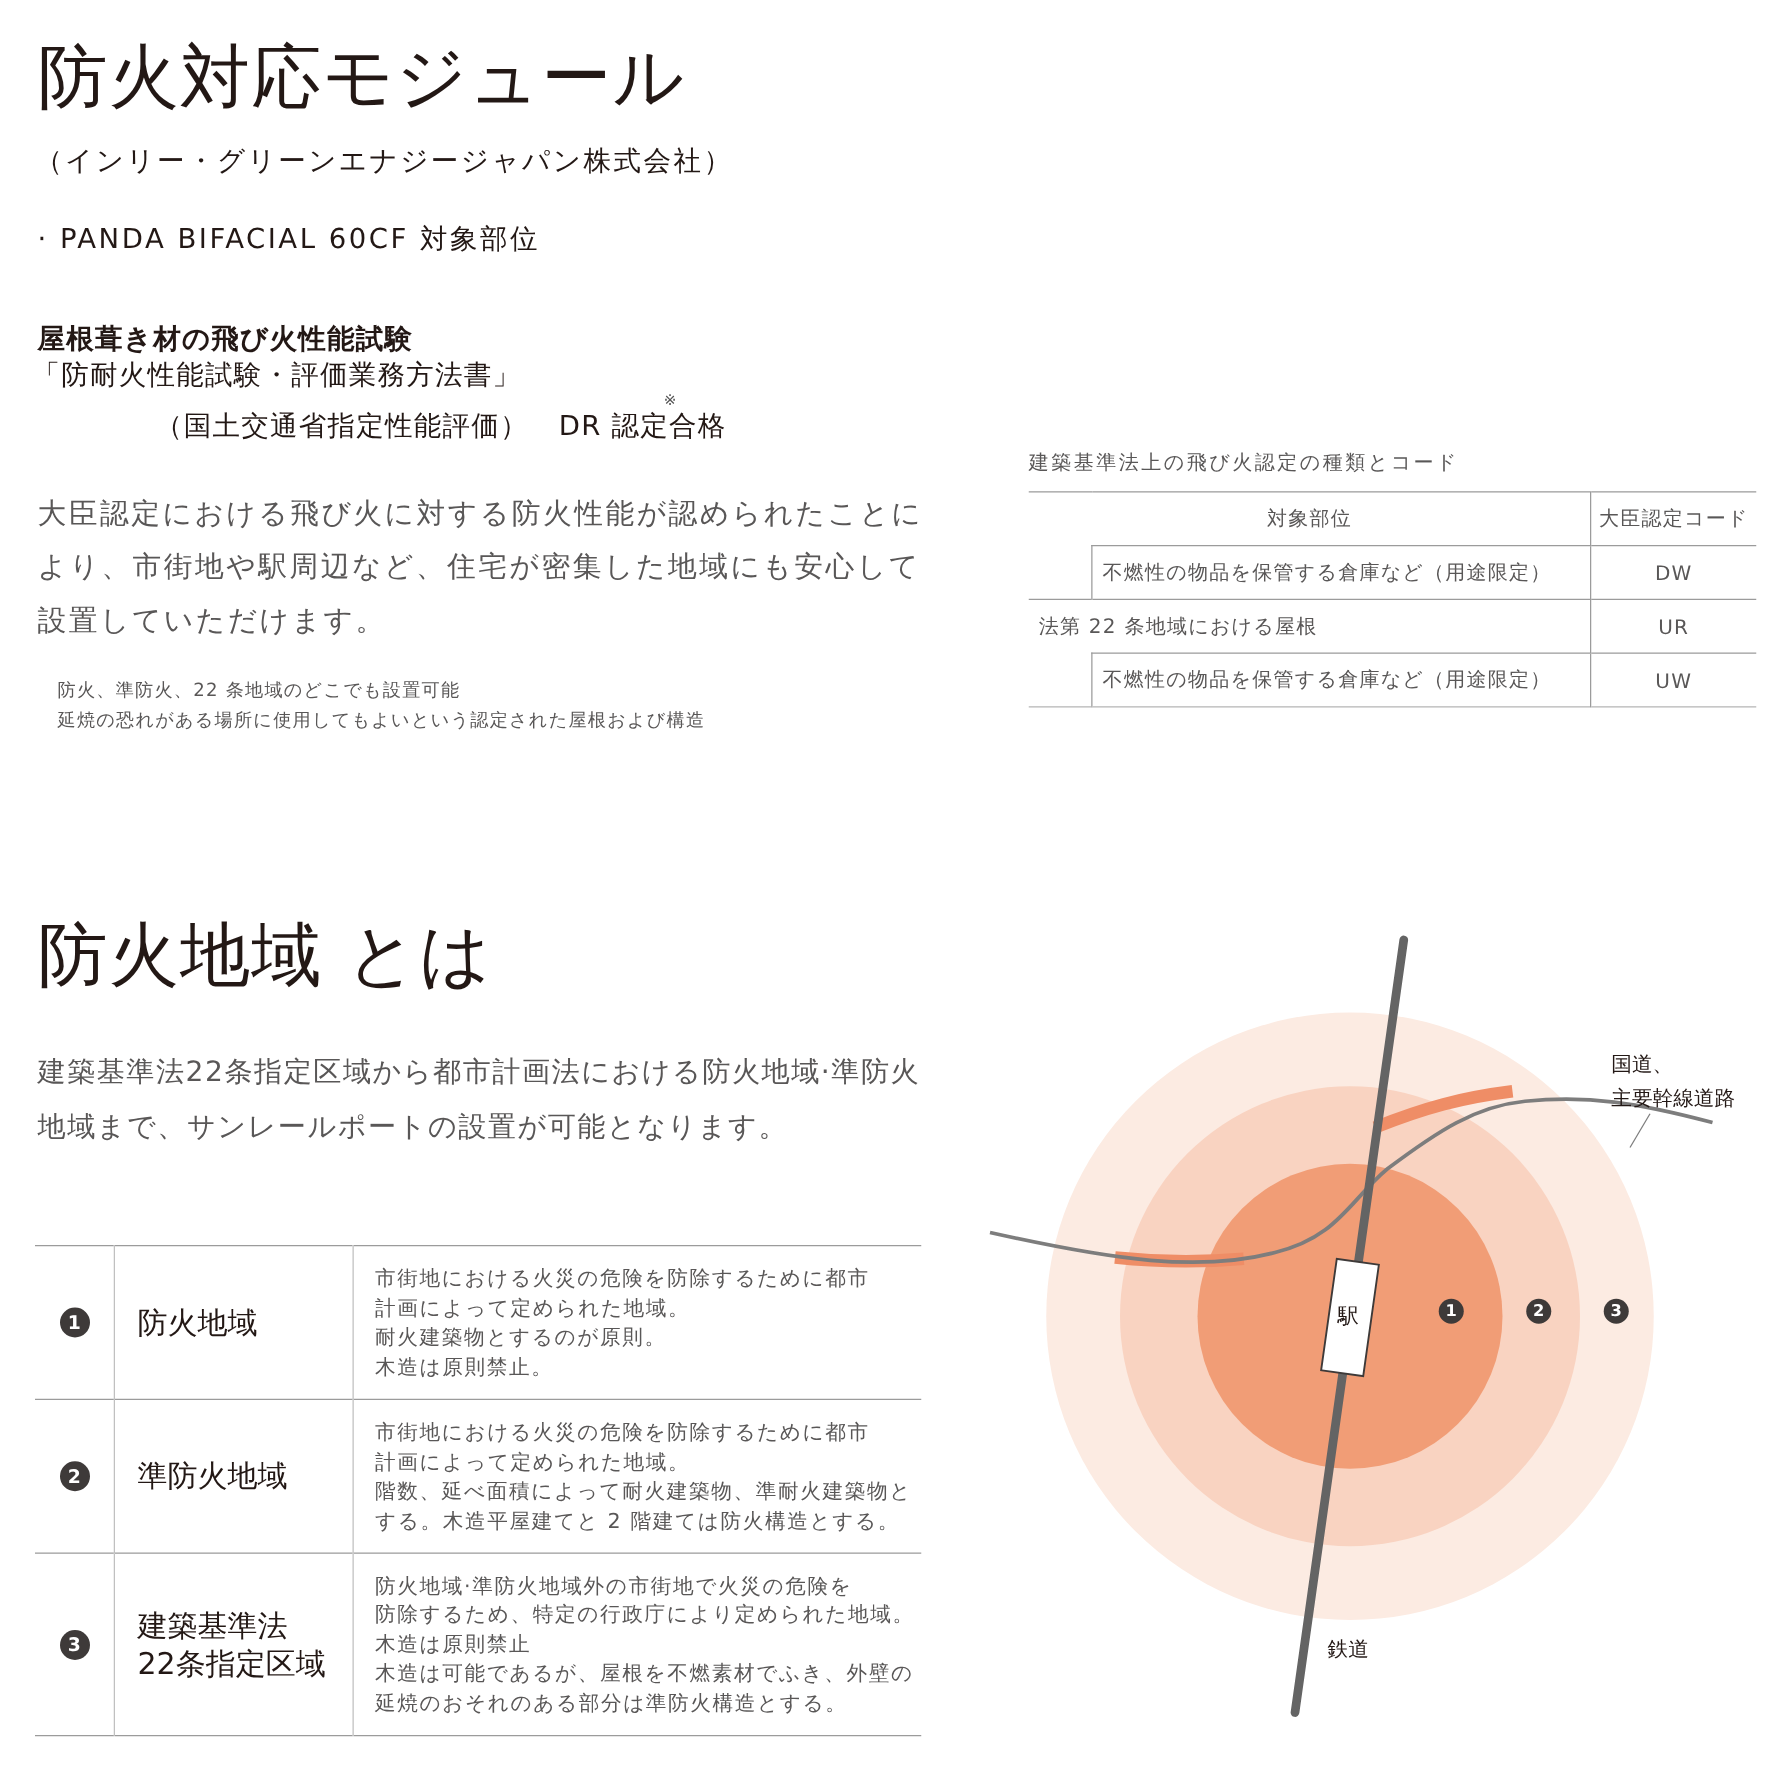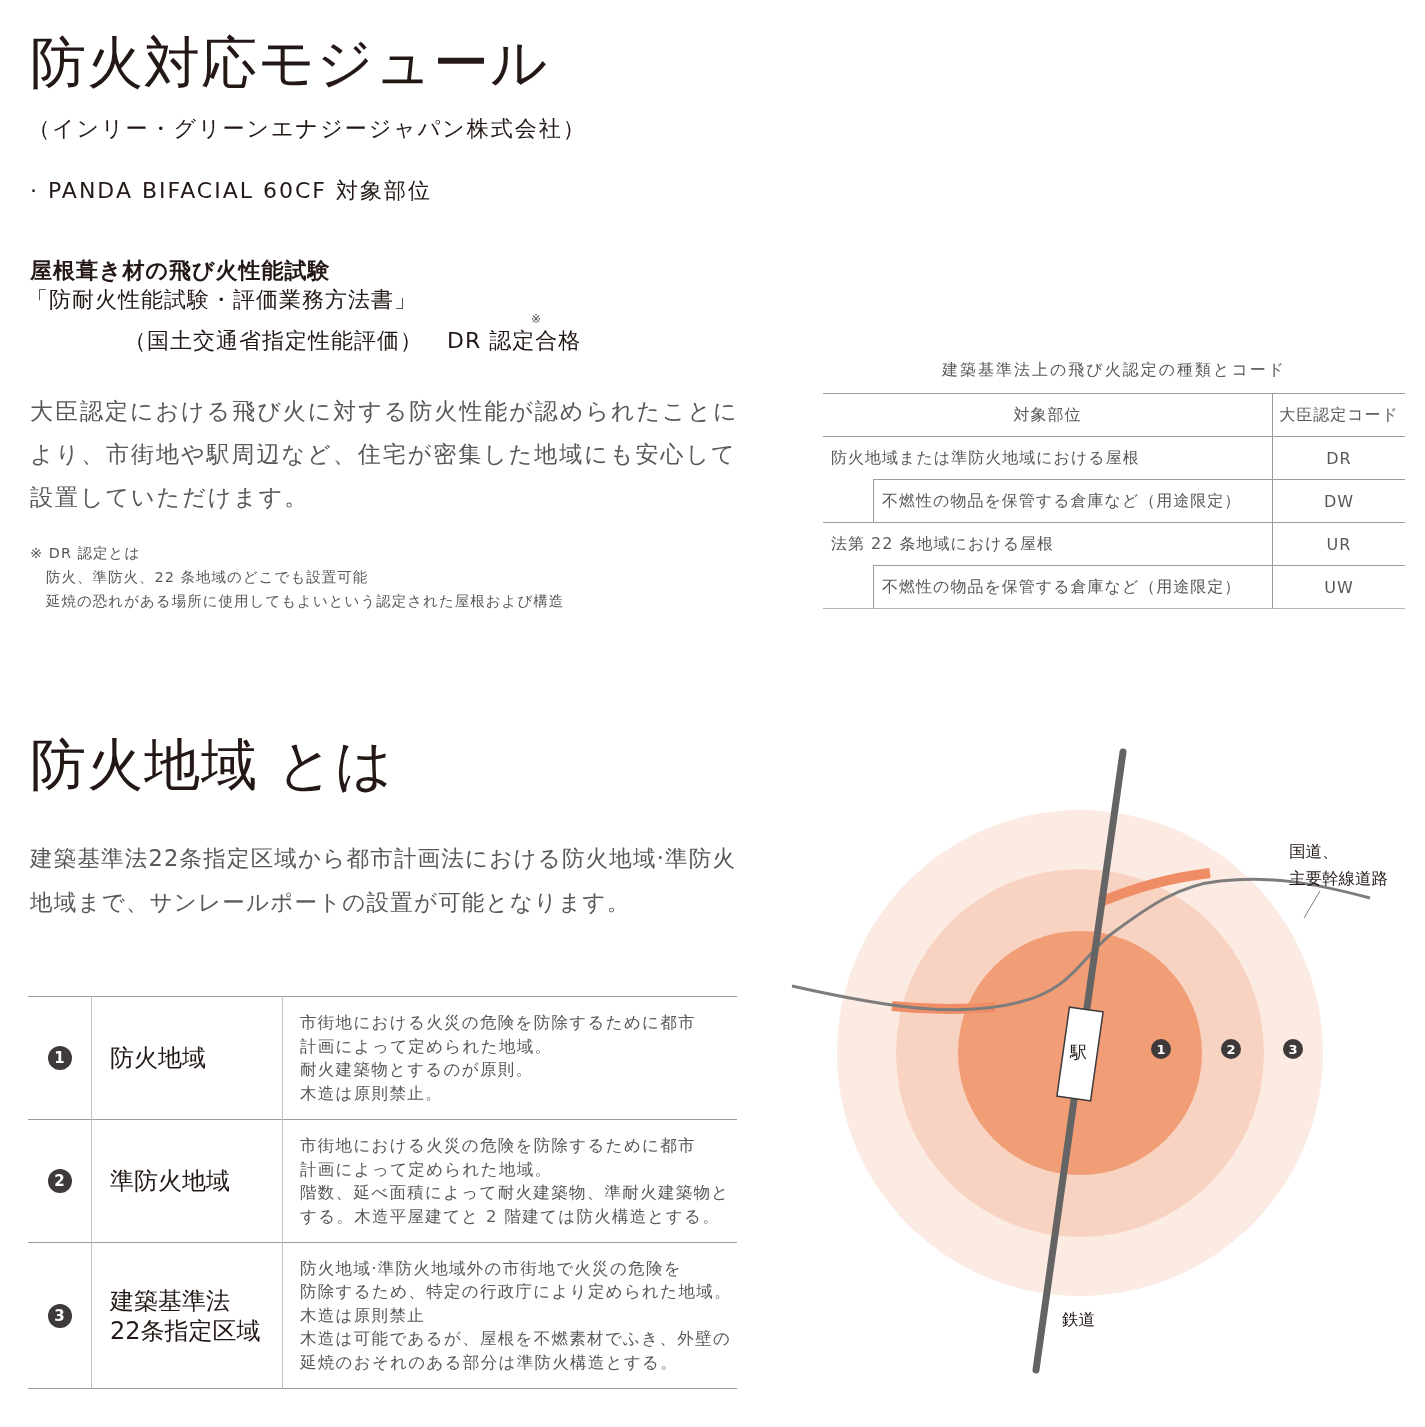--- a/index.html
+++ b/index.html
@@ -44,21 +44,21 @@
     letter-spacing: 2px; color: #595757;
   }
   .note {
     left: 30px; top: 541px; font-size: 14.5px; line-height: 24px; color: #595757;
     letter-spacing: 1px; white-space: nowrap;
   }
   .note .indent { padding-left: 16px; display: block; }
 
   
   .code-caption {
-    left: 823px; top: 360px; width: 582px; text-align: center;
+    left: 823px; top: 360px; width: 582px; 
     font-size: 16px; letter-spacing: 2px; color: #595757;
   }
   .code-table {
     left: 823px; top: 393px; width: 582px; border-collapse: collapse;
     font-size: 16px; color: #595757; letter-spacing: 1px;
   }
   .code-table th, .code-table td {
     height: 42px; padding: 0; font-weight: normal;
   }
   .code-table tr { border-top: 1.5px solid #9b9b9b; }
@@ -127,35 +127,30 @@
 
 <div class="abs test-heading">屋根葺き材の飛び火性能試験</div>
 <div class="abs test-line2">「防耐火性能試験・評価業務方法書」</div>
 <div class="abs test-line3">
   <span>（国土交通省指定性能評価）</span><span class="dr"><span>DR 認定合格</span><span class="mark">※</span></span>
 </div>
 
 <div class="abs body-para">大臣認定における飛び火に対する防火性能が認められたことにより、市街地や駅周辺など、住宅が密集した地域にも安心して設置していただけます。</div>
 
 <div class="abs note">
-  <span style="display:block">※ DR 認定とは</span>
   <span class="indent">防火、準防火、22 条地域のどこでも設置可能</span>
   <span class="indent">延焼の恐れがある場所に使用してもよいという認定された屋根および構造</span>
 </div>
 
 <div class="abs code-caption">建築基準法上の飛び火認定の種類とコード</div>
 <table class="abs code-table">
   <tbody>
       <tr>
     <th class="col-a" colspan="2">対象部位</th>
     <th class="col-b">大臣認定コード</th>
-  </tr>
-  <tr class="row-main">
-    <td class="col-a" colspan="2">防火地域または準防火地域における屋根</td>
-    <td class="col-b">DR</td>
   </tr>
   <tr class="row-sub" style="border-top:none">
     <td class="spacer"></td>
     <td class="sub-label" style="border-top:1.5px solid #9b9b9b">不燃性の物品を保管する倉庫など（用途限定）</td>
     <td class="col-b" style="border-top:1.5px solid #9b9b9b">DW</td>
   </tr>
   <tr class="row-main">
     <td class="col-a" colspan="2">法第 22 条地域における屋根</td>
     <td class="col-b">UR</td>
   </tr>

